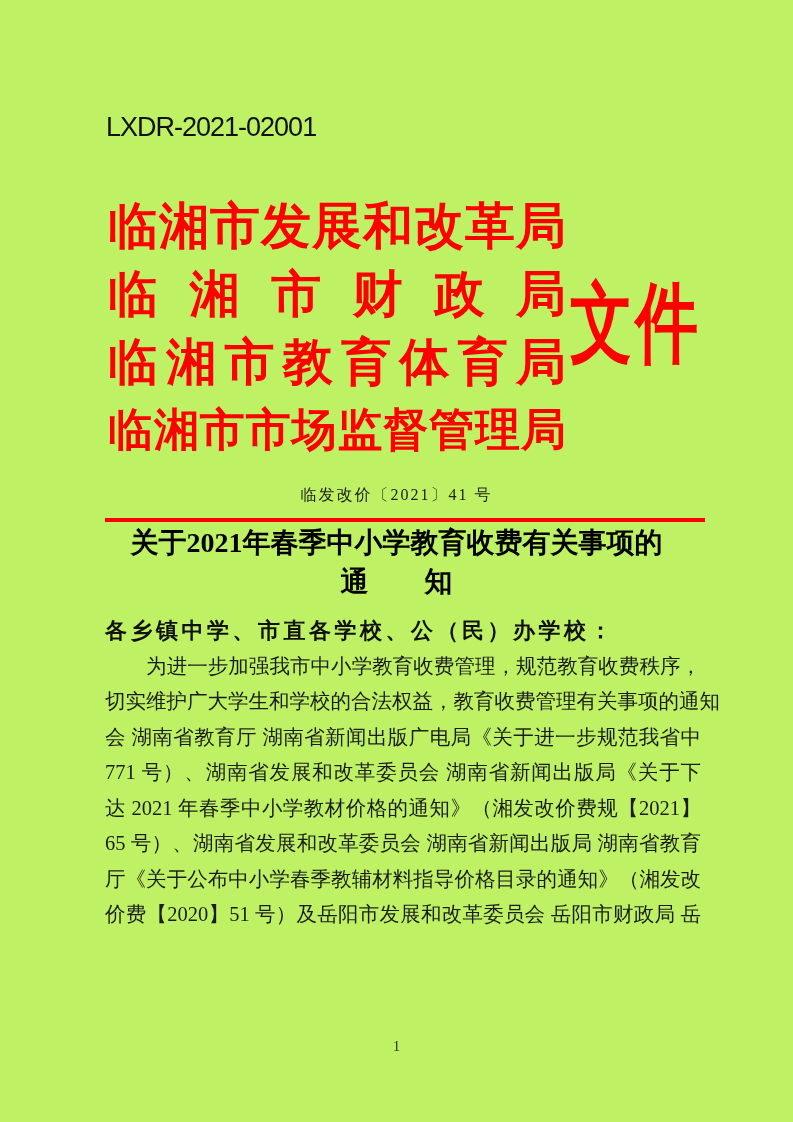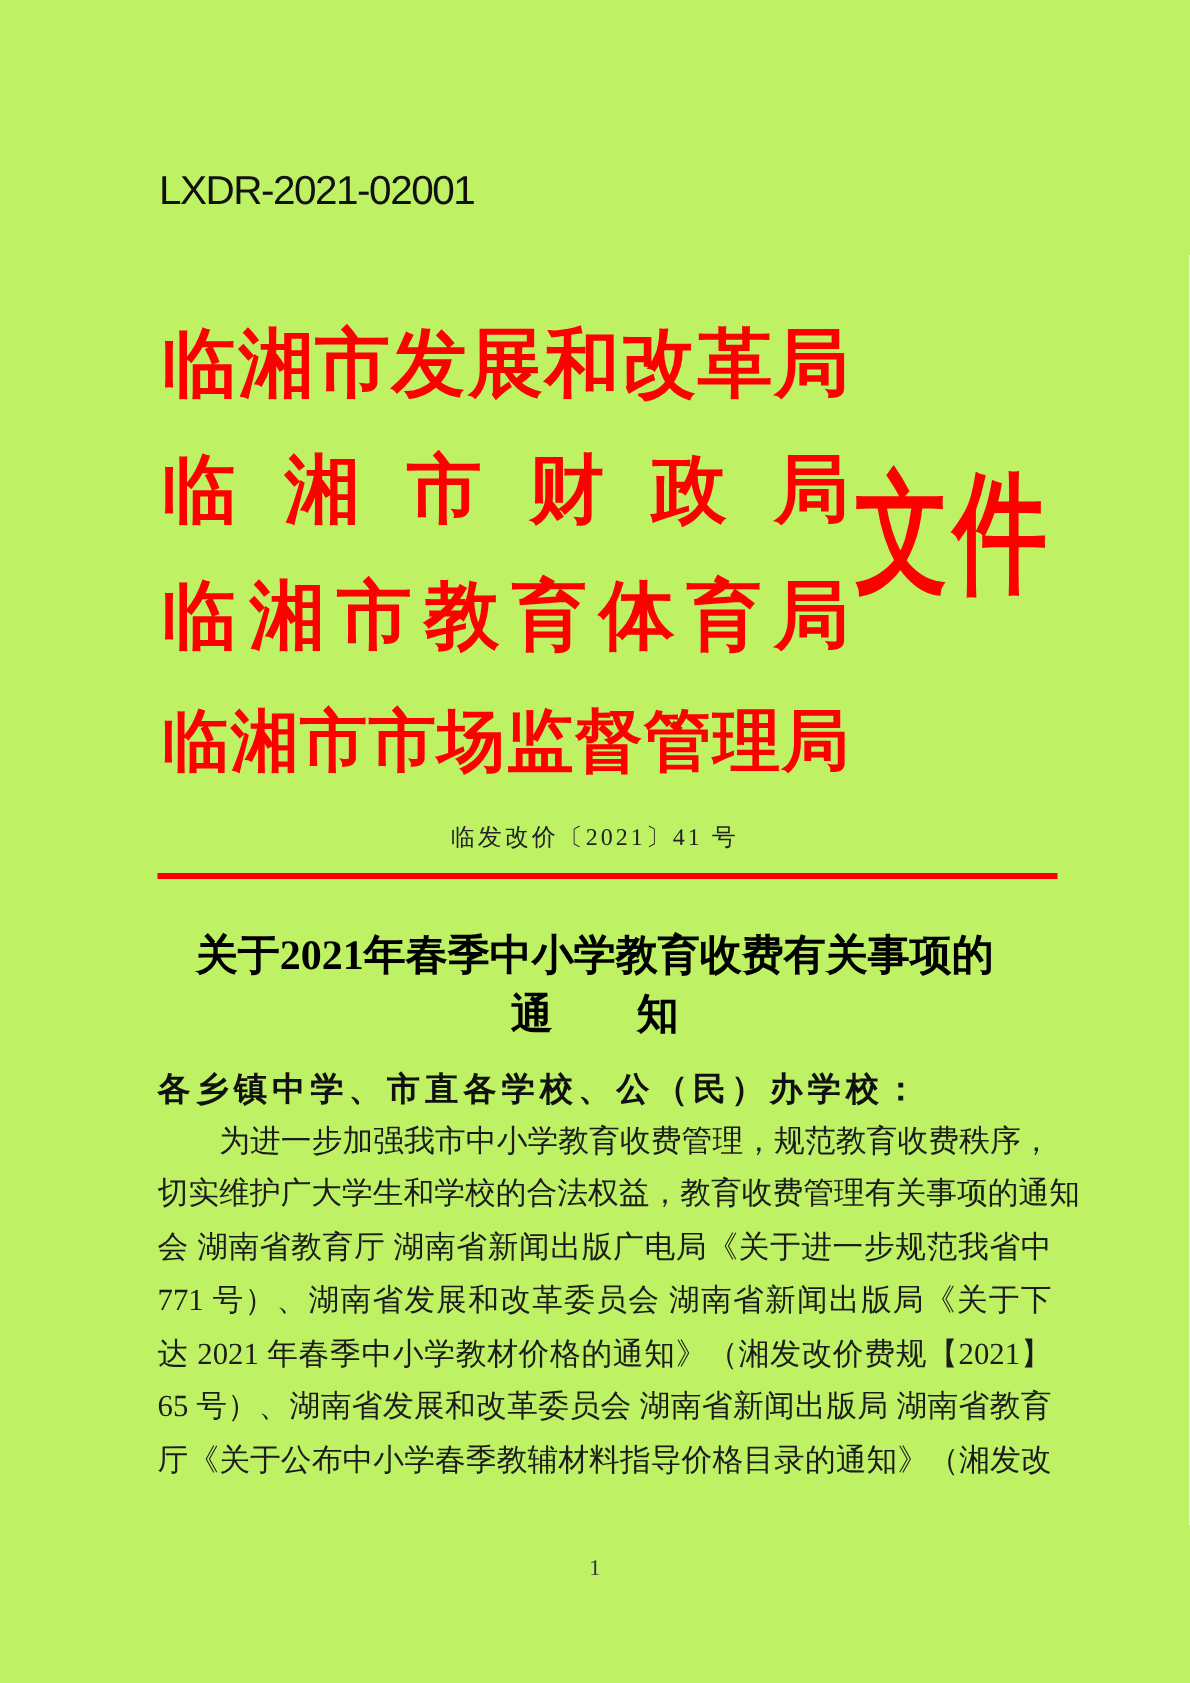--- a/index.html
+++ b/index.html
@@ -37,21 +37,20 @@
   }
   .bureau-line {
     font-family: "Liberation Serif", serif;
     font-weight: bold;
     color: var(--accent-red, #fe0000);
     font-size: 50px;
     line-height: 68px;
     text-align: justify;
     text-align-last: justify;
     white-space: nowrap;
-    margin-top: 16px;
   }
   .bureau-line:nth-child(4) {
     font-size: 45px;
   }
   .wenjian {
     flex: 1 1 auto;
     text-align: center;
     font-family: "Liberation Serif", serif;
     font-weight: bold;
     color: var(--accent-red, #fe0000);
@@ -70,21 +69,21 @@
     line-height: 26px;
     letter-spacing: 2px;
     color: #222222;
   }
   .red-line {
     height: 4px;
     background: var(--accent-red, #fe0000);
     margin: 10px 88px 0 105px;
   }
   .title {
-    margin-top: 32px;
+    margin-top: 1px;
     text-align: center;
     font-weight: bold;
     font-size: 28px;
     line-height: 39px;
     color: #000000;
     white-space: pre;
   }
   .title2 {
     margin-top: 0;
   }
@@ -144,17 +143,18 @@
 
   <div class="body">
     <div class="salutation">各乡镇中学、市直各学校、公（民）办学校：</div>
     <div class="body-line">　　为进一步加强我市中小学教育收费管理，规范教育收费秩序，</div>
     <div class="body-line">切实维护广大学生和学校的合法权益，教育收费管理有关事项的通知</div>
     <div class="body-line">会 湖南省教育厅 湖南省新闻出版广电局《关于进一步规范我省中</div>
     <div class="body-line">771 号）、湖南省发展和改革委员会 湖南省新闻出版局《关于下</div>
     <div class="body-line">达 2021 年春季中小学教材价格的通知》（湘发改价费规【2021】</div>
     <div class="body-line">65 号）、湖南省发展和改革委员会 湖南省新闻出版局 湖南省教育</div>
     <div class="body-line">厅《关于公布中小学春季教辅材料指导价格目录的通知》（湘发改</div>
+    <div class="body-line">价费【2020】51 号）及岳阳市发展和改革委员会 岳阳市财政局 岳</div>
   </div>
 
   <div class="page-num">1</div>
 
 </div>
 
 </body></html>

